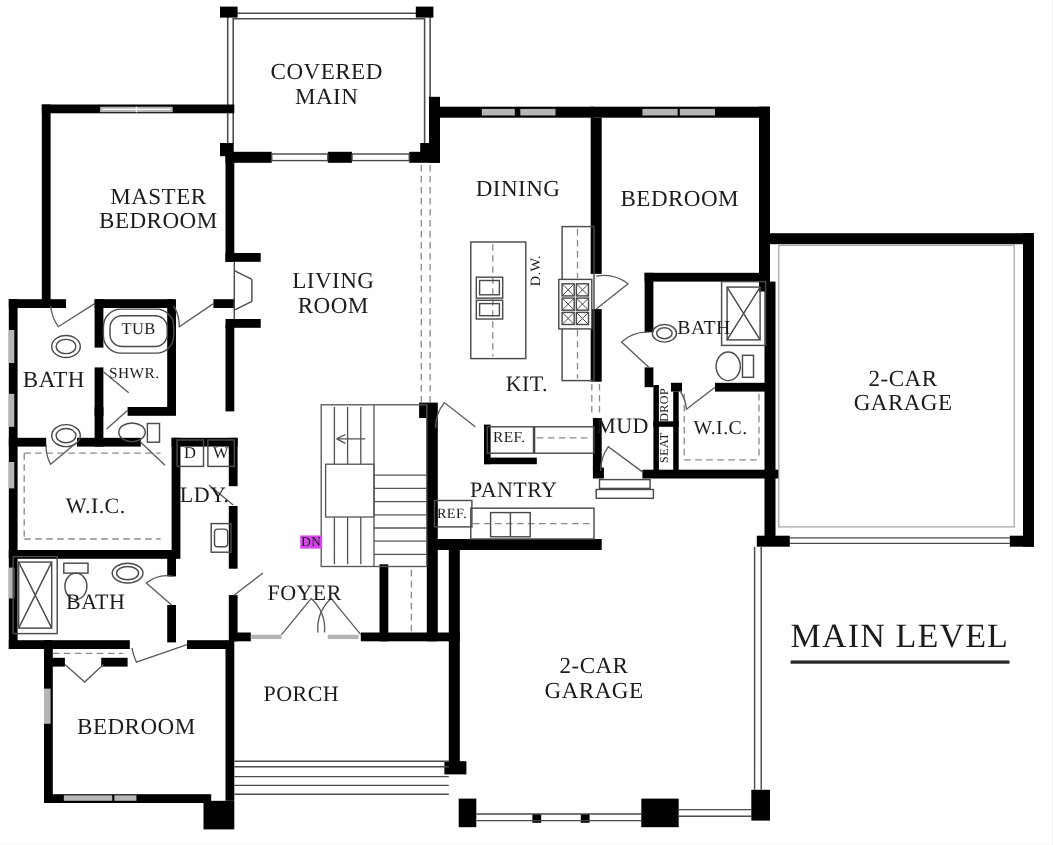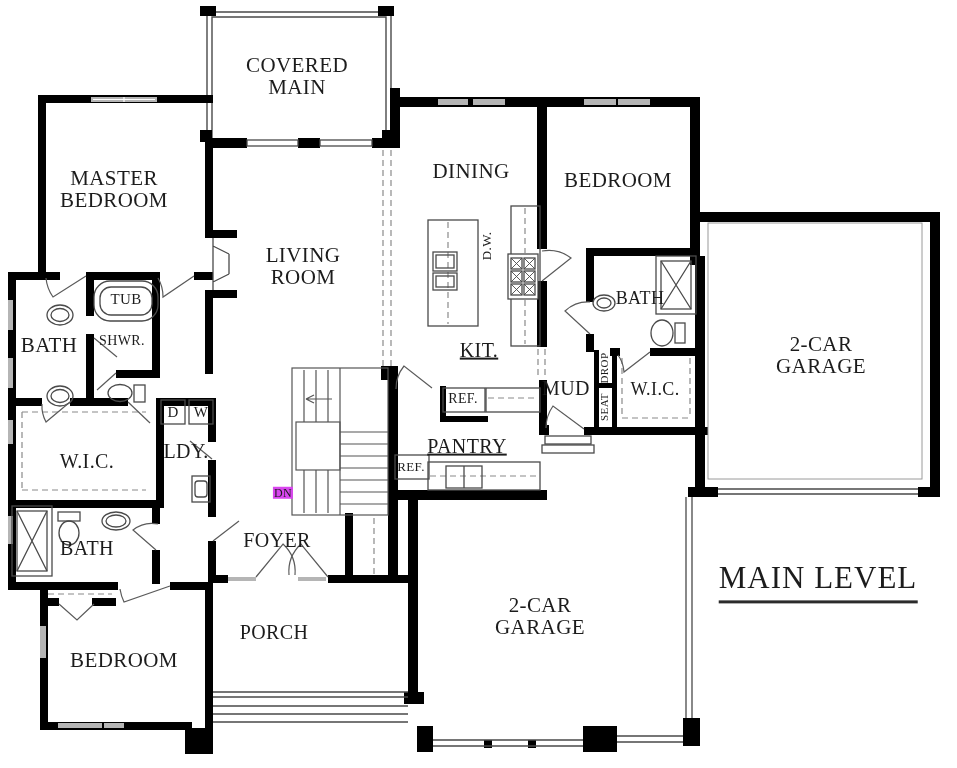--- a/index.html
+++ b/index.html
@@ -280,39 +280,39 @@
     <path d="M328,577 L301,544 A38,38 0 0 0 289,575"></path>
     <path d="M542,281 L571,258 A37,37 0 0 0 542,251"></path>
     <path d="M590,334 L565,311 A34,34 0 0 1 590,302"></path>
     <path d="M650,352 L624,372 A33,33 0 0 0 618,355"></path>
     <path d="M584,429 L553,406 A38,38 0 0 0 546,428"></path>
     <path d="M432,388 L404,366 A36,36 0 0 0 396,389"></path>
   </g>
 </svg>
 
   <div class="lbl wrap" style="left:297px;top:77px;width:120px;font-size:21px;">COVERED MAIN</div>
-  <div class="lbl wrap" style="left:114px;top:190px;width:145px;font-size:21px;">MASTER BEDROOM</div>
+  <div class="lbl wrap" style="left:144px;top:190px;width:145px;font-size:21px;">MASTER BEDROOM</div>
   <div class="lbl wrap" style="left:303px;top:267px;width:95px;font-size:21px;">LIVING ROOM</div>
   <div class="lbl" style="left:471px;top:160px;font-size:21px;margin-top:12px;">DINING</div>
   <div class="lbl" style="left:618px;top:181px;font-size:21px;">BEDROOM</div>
   <div class="lbl" style="left:49px;top:346px;font-size:21px;">BATH</div>
   <div class="lbl" style="left:126px;top:300px;font-size:15px;">TUB</div>
   <div class="lbl" style="left:122px;top:341px;font-size:14px;">SHWR.</div>
   <div class="lbl" style="left:87px;top:461px;font-size:20px;">W.I.C.</div>
   <div class="lbl" style="left:186px;top:451px;font-size:20px;">LDY.</div>
   <div class="lbl" style="left:173px;top:413px;font-size:15px;">D</div>
   <div class="lbl" style="left:201px;top:413px;font-size:15px;">W</div>
   <div class="lbl" style="left:87px;top:548px;font-size:20px;">BATH</div>
   <div class="lbl" style="left:124px;top:661px;font-size:21px;">BEDROOM</div>
   <div class="lbl" style="left:277px;top:540px;font-size:20px;">FOYER</div>
   <div class="lbl" style="left:274px;top:632px;font-size:20px;">PORCH</div>
-  <div class="lbl" style="left:479px;top:350px;font-size:20px;text-decoration:underline;">KIT.</div>
+  <div class="lbl" style="left:479px;top:350px;font-size:20px;">KIT.</div>
   <div class="lbl rot" style="left:487px;top:246px;font-size:13px;">D.W.</div>
   <div class="lbl" style="left:463px;top:399px;font-size:14px;">REF.</div>
-  <div class="lbl" style="left:467px;top:446px;font-size:20px;text-decoration:underline;">PANTRY</div>
+  <div class="lbl" style="left:467px;top:446px;font-size:20px;">PANTRY</div>
   <div class="lbl" style="left:411px;top:467px;font-size:13px;">REF.</div>
   <div class="lbl" style="left:566px;top:388px;font-size:20px;">MUD</div>
   <div class="lbl rot" style="left:605px;top:368px;font-size:11px;">DROP</div>
   <div class="lbl rot" style="left:605px;top:407px;font-size:11px;">SEAT</div>
   <div class="lbl" style="left:640px;top:298px;font-size:18px;">BATH</div>
   <div class="lbl" style="left:655px;top:389px;font-size:18px;">W.I.C.</div>
   <div class="lbl wrap" style="left:821px;top:356px;width:105px;font-size:21px;">2-CAR GARAGE</div>
   <div class="lbl wrap" style="left:540px;top:617px;width:105px;font-size:21px;">2-CAR GARAGE</div>
   <div class="lbl" style="left:283px;top:493px;font-size:12px;background:#d946ef;padding:0 1px;">DN</div>
   <div class="lbl title" style="left:818px;top:583px;font-size:31px;">MAIN LEVEL</div>

